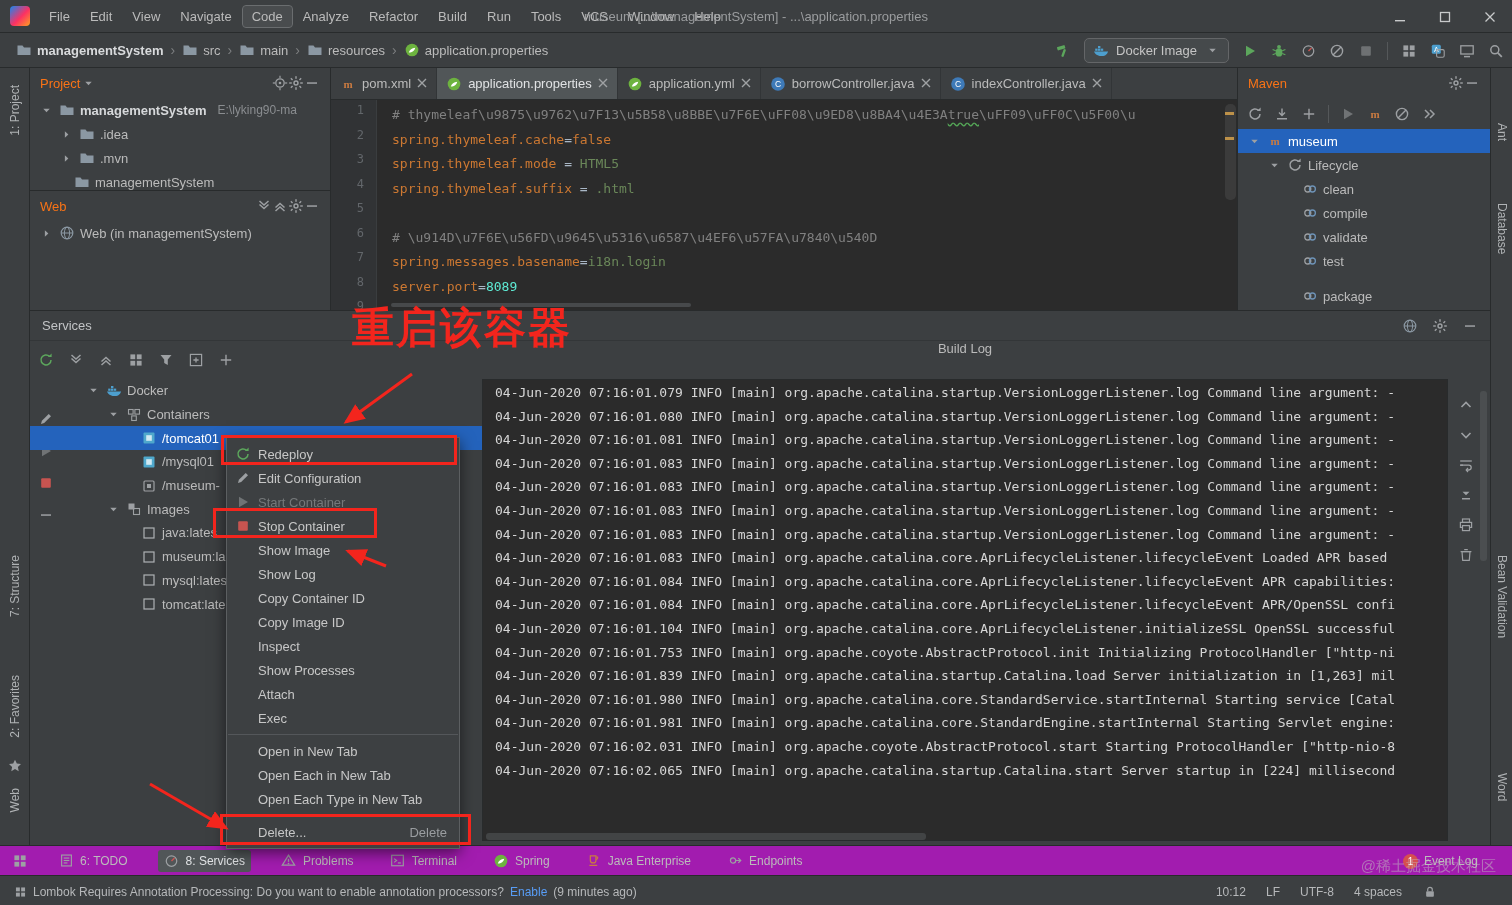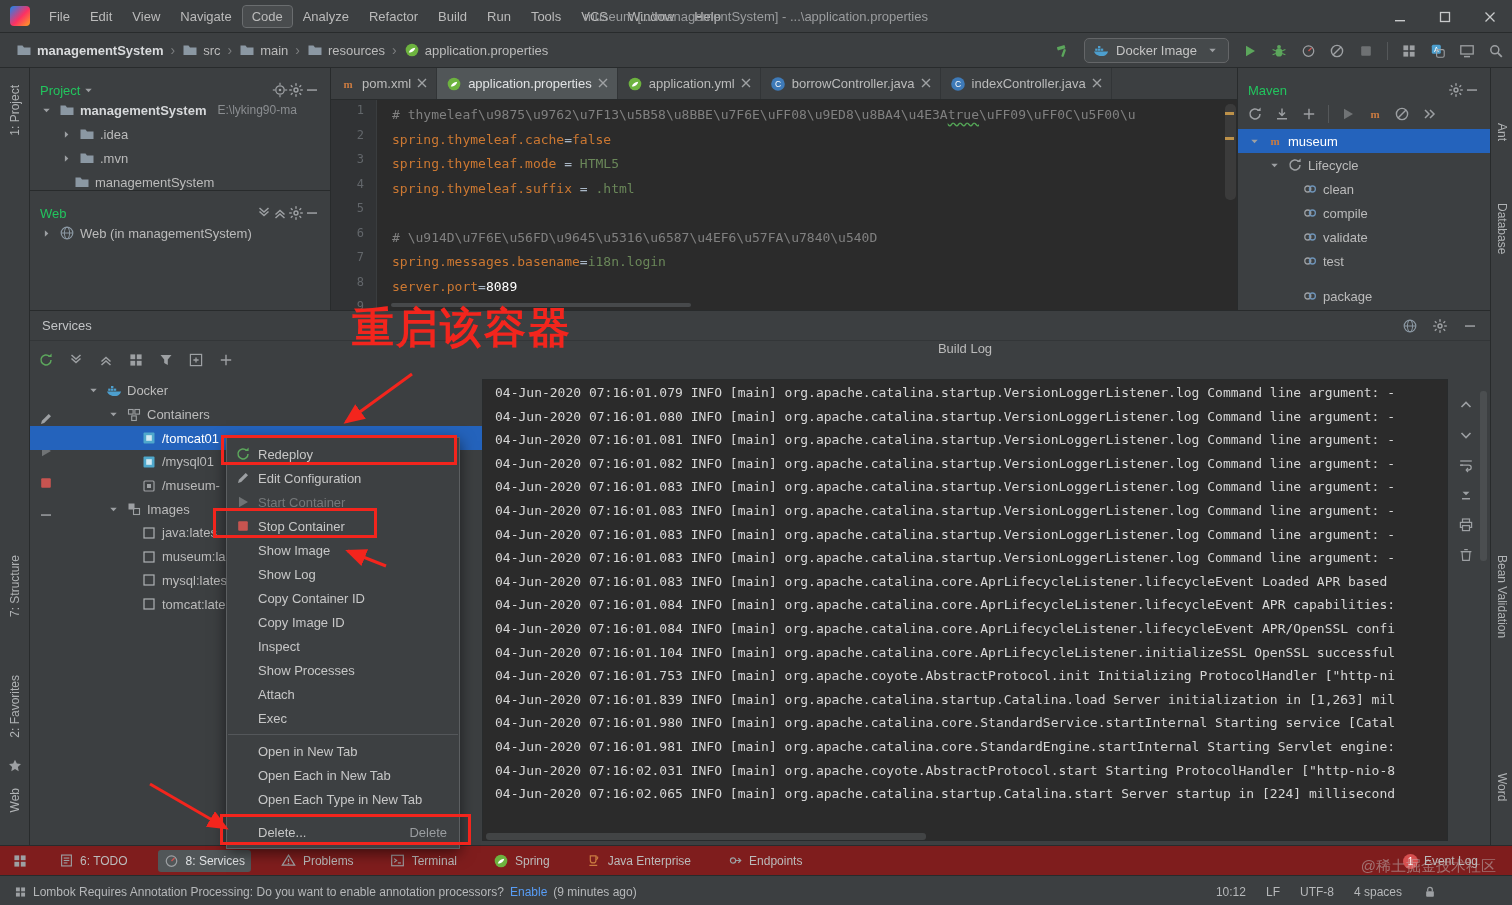--- a/index.html
+++ b/index.html
@@ -30,21 +30,21 @@
 
 
 #left-strip{position:absolute;left:0;top:68px;width:30px;height:777px;background:#3c3f41;border-right:1px solid #282b2c;z-index:4;}
 #right-strip{position:absolute;right:0;top:68px;width:22px;height:777px;background:#3c3f41;border-left:1px solid #282b2c;z-index:4;}
 .vlab{position:absolute;left:0;width:30px;display:flex;justify-content:center;color:#b0b3b5;font-size:12px;}
 .vlab span{writing-mode:vertical-rl;transform:rotate(180deg);white-space:nowrap;}
 .vlab-r{position:absolute;left:0;width:22px;display:flex;justify-content:center;color:#b0b3b5;font-size:12px;}
 .vlab-r span{writing-mode:vertical-rl;white-space:nowrap;}
 
 
-.panel-header{height:30px;display:flex;align-items:flex-end;padding:0 10px;color:#22c55e;}
+.panel-header{height:30px;display:flex;align-items:center;padding:0 10px;color:#f97316;}
 .ph-spacer{flex:1;}
 #project-panel{position:absolute;left:30px;top:68px;width:301px;height:122px;background:#3c3f41;border-right:1px solid #282b2c;overflow:hidden;}
 #web-panel{position:absolute;left:30px;top:190px;width:301px;height:120px;background:#3c3f41;border-right:1px solid #282b2c;border-top:1px solid #282b2c;overflow:hidden;}
 .tree-row{display:flex;align-items:center;gap:5px;color:#bbb;white-space:nowrap;overflow:hidden;}
 .tree-row.selected{background:#2463bc;color:#fff;}
 .tree-row.selected .tlabel{color:#fff;}
 .tlabel.bold{font-weight:bold;color:#d6d8da;}
 .tsuffix{color:#8a8d90;margin-left:6px;font-size:12px;}
 
 
@@ -53,21 +53,21 @@
 .etab{display:flex;align-items:center;gap:6px;padding:0 9px;border-right:1px solid #323537;color:#bbb;white-space:nowrap;}
 .etab.active{background:#515658;color:#e0e2e4;}
 #gutter{position:absolute;left:0;top:32px;bottom:0;width:46px;background:#313335;border-right:1px solid #3a3d3f;padding-top:3px;}
 .gnum{height:24.5px;line-height:24.5px;text-align:right;padding-right:12px;color:#62666a;font:12px "DejaVu Sans Mono","Liberation Mono",monospace;}
 #code{position:absolute;left:47px;top:32px;right:0;bottom:0;padding:3px 0 0 14px;font:13px "DejaVu Sans Mono","Liberation Mono",monospace;overflow:hidden;}
 .cline{height:24.5px;line-height:24.5px;white-space:pre;}
 .tok-comment{color:#808080;}
 .tok-key{color:#cc7832;}
 .tok-eq{color:#a9b7c6;}
 .tok-str{color:#6a8759;}
-.tok-num{color:#ffffff;}
+.tok-num{color:#5eead4;}
 .tok-typo{text-decoration:underline wavy #54a857;text-underline-offset:3px;}
 .emark{position:absolute;right:3px;width:9px;height:3px;background:#b8883a;}
 #ethumb{position:absolute;right:1px;top:36px;height:96px;width:11px;background:rgba(255,255,255,.08);border-radius:5px;}
 #ehscroll{position:absolute;left:60px;bottom:3px;width:300px;height:4px;background:#5a5e60;border-radius:2px;opacity:.6;}
 
 
 #maven-panel{position:absolute;left:1237px;top:68px;width:253px;height:242px;background:#3c3f41;border-left:1px solid #282b2c;overflow:hidden;}
 #maven-toolbar{height:31px;display:flex;align-items:center;gap:11px;padding:0 9px;}
 
 
@@ -92,21 +92,21 @@
 .cm-item.disabled{color:#75787a;}
 .cm-short{margin-left:auto;color:#9a9da0;}
 .menu-sep{height:1px;background:#54575a;margin:4px 1px;}
 
 
 .anno-box{position:absolute;border:3px solid #f3251d;z-index:60;pointer-events:none;}
 .anno-text{position:absolute;color:#f3251d;font-size:42px;font-weight:bold;letter-spacing:2px;z-index:60;pointer-events:none;white-space:nowrap;}
 #anno-arrows{position:absolute;left:0;top:0;width:1512px;height:905px;z-index:59;pointer-events:none;}
 
 
-#bottom-bar{position:absolute;left:0;top:845px;width:1512px;height:30px;background:#7f1d1d;border-top:1px solid #282b2c;display:flex;align-items:center;padding-left:12px;gap:24px;font-size:12px;color:#bbb;z-index:5;}
+#bottom-bar{position:absolute;left:0;top:845px;width:1512px;height:30px;background:#a21caf;border-top:1px solid #282b2c;display:flex;align-items:center;padding-left:12px;gap:24px;font-size:12px;color:#bbb;z-index:5;}
 .bb-item{display:flex;align-items:center;gap:6px;padding:3px 6px;border-radius:3px;white-space:nowrap;}
 .bb-item.active{background:#515658;color:#e0e2e4;}
 #event-log{position:absolute;right:34px;top:0;height:30px;display:flex;gap:6px;align-items:center;}
 .badge{min-width:15px;height:15px;border-radius:8px;background:#d64f4f;color:#fff;font-size:10px;display:flex;align-items:center;justify-content:center;padding:0 3px;}
 #status-bar{position:absolute;left:0;top:875px;width:1512px;height:22px;background:#3c3f41;border-top:1px solid #282b2c;display:flex;align-items:center;padding:16px 14px;font-size:12px;color:#b6b8ba;z-index:5;}
 #status-msg{display:flex;gap:6px;align-items:center;white-space:nowrap;}
 .link{color:#589df6;}
 #status-right{margin-left:auto;display:flex;gap:20px;align-items:center;margin-right:60px;}
 #watermark{position:absolute;right:16px;top:857px;z-index:70;color:rgba(195,195,195,.5);font-size:15px;text-align:right;pointer-events:none;}
 #sliver{position:absolute;left:0;top:897px;width:1512px;height:8px;background:#161616;}
@@ -957,21 +957,20 @@
         <div class="stab">Properties</div>
         <div class="stab">Environment Variables</div>
         <div class="stab">Port Bindings</div>
         <div class="stab">Volume Bindings</div>
         <div class="stab">Files</div>
       </div>
     <div id="log-area">
         <div class="log-line">04-Jun-2020 07:16:01.079 INFO [main] org.apache.catalina.startup.VersionLoggerListener.log Command line argument: -</div>
         <div class="log-line">04-Jun-2020 07:16:01.080 INFO [main] org.apache.catalina.startup.VersionLoggerListener.log Command line argument: -</div>
         <div class="log-line">04-Jun-2020 07:16:01.081 INFO [main] org.apache.catalina.startup.VersionLoggerListener.log Command line argument: -</div>
-        <div class="log-line">04-Jun-2020 07:16:01.082 INFO [main] org.apache.catalina.startup.VersionLoggerListener.log Command line argument: -</div>
         <div class="log-line">04-Jun-2020 07:16:01.083 INFO [main] org.apache.catalina.startup.VersionLoggerListener.log Command line argument: -</div>
         <div class="log-line">04-Jun-2020 07:16:01.083 INFO [main] org.apache.catalina.startup.VersionLoggerListener.log Command line argument: -</div>
         <div class="log-line">04-Jun-2020 07:16:01.083 INFO [main] org.apache.catalina.startup.VersionLoggerListener.log Command line argument: -</div>
         <div class="log-line">04-Jun-2020 07:16:01.083 INFO [main] org.apache.catalina.startup.VersionLoggerListener.log Command line argument: -</div>
         <div class="log-line">04-Jun-2020 07:16:01.083 INFO [main] org.apache.catalina.core.AprLifecycleListener.lifecycleEvent Loaded APR based</div>
         <div class="log-line">04-Jun-2020 07:16:01.084 INFO [main] org.apache.catalina.core.AprLifecycleListener.lifecycleEvent APR capabilities:</div>
         <div class="log-line">04-Jun-2020 07:16:01.084 INFO [main] org.apache.catalina.core.AprLifecycleListener.lifecycleEvent APR/OpenSSL confi</div>
         <div class="log-line">04-Jun-2020 07:16:01.104 INFO [main] org.apache.catalina.core.AprLifecycleListener.initializeSSL OpenSSL successful</div>
         <div class="log-line">04-Jun-2020 07:16:01.753 INFO [main] org.apache.coyote.AbstractProtocol.init Initializing ProtocolHandler ["http-ni</div>
         <div class="log-line">04-Jun-2020 07:16:01.839 INFO [main] org.apache.catalina.startup.Catalina.load Server initialization in [1,263] mil</div>

